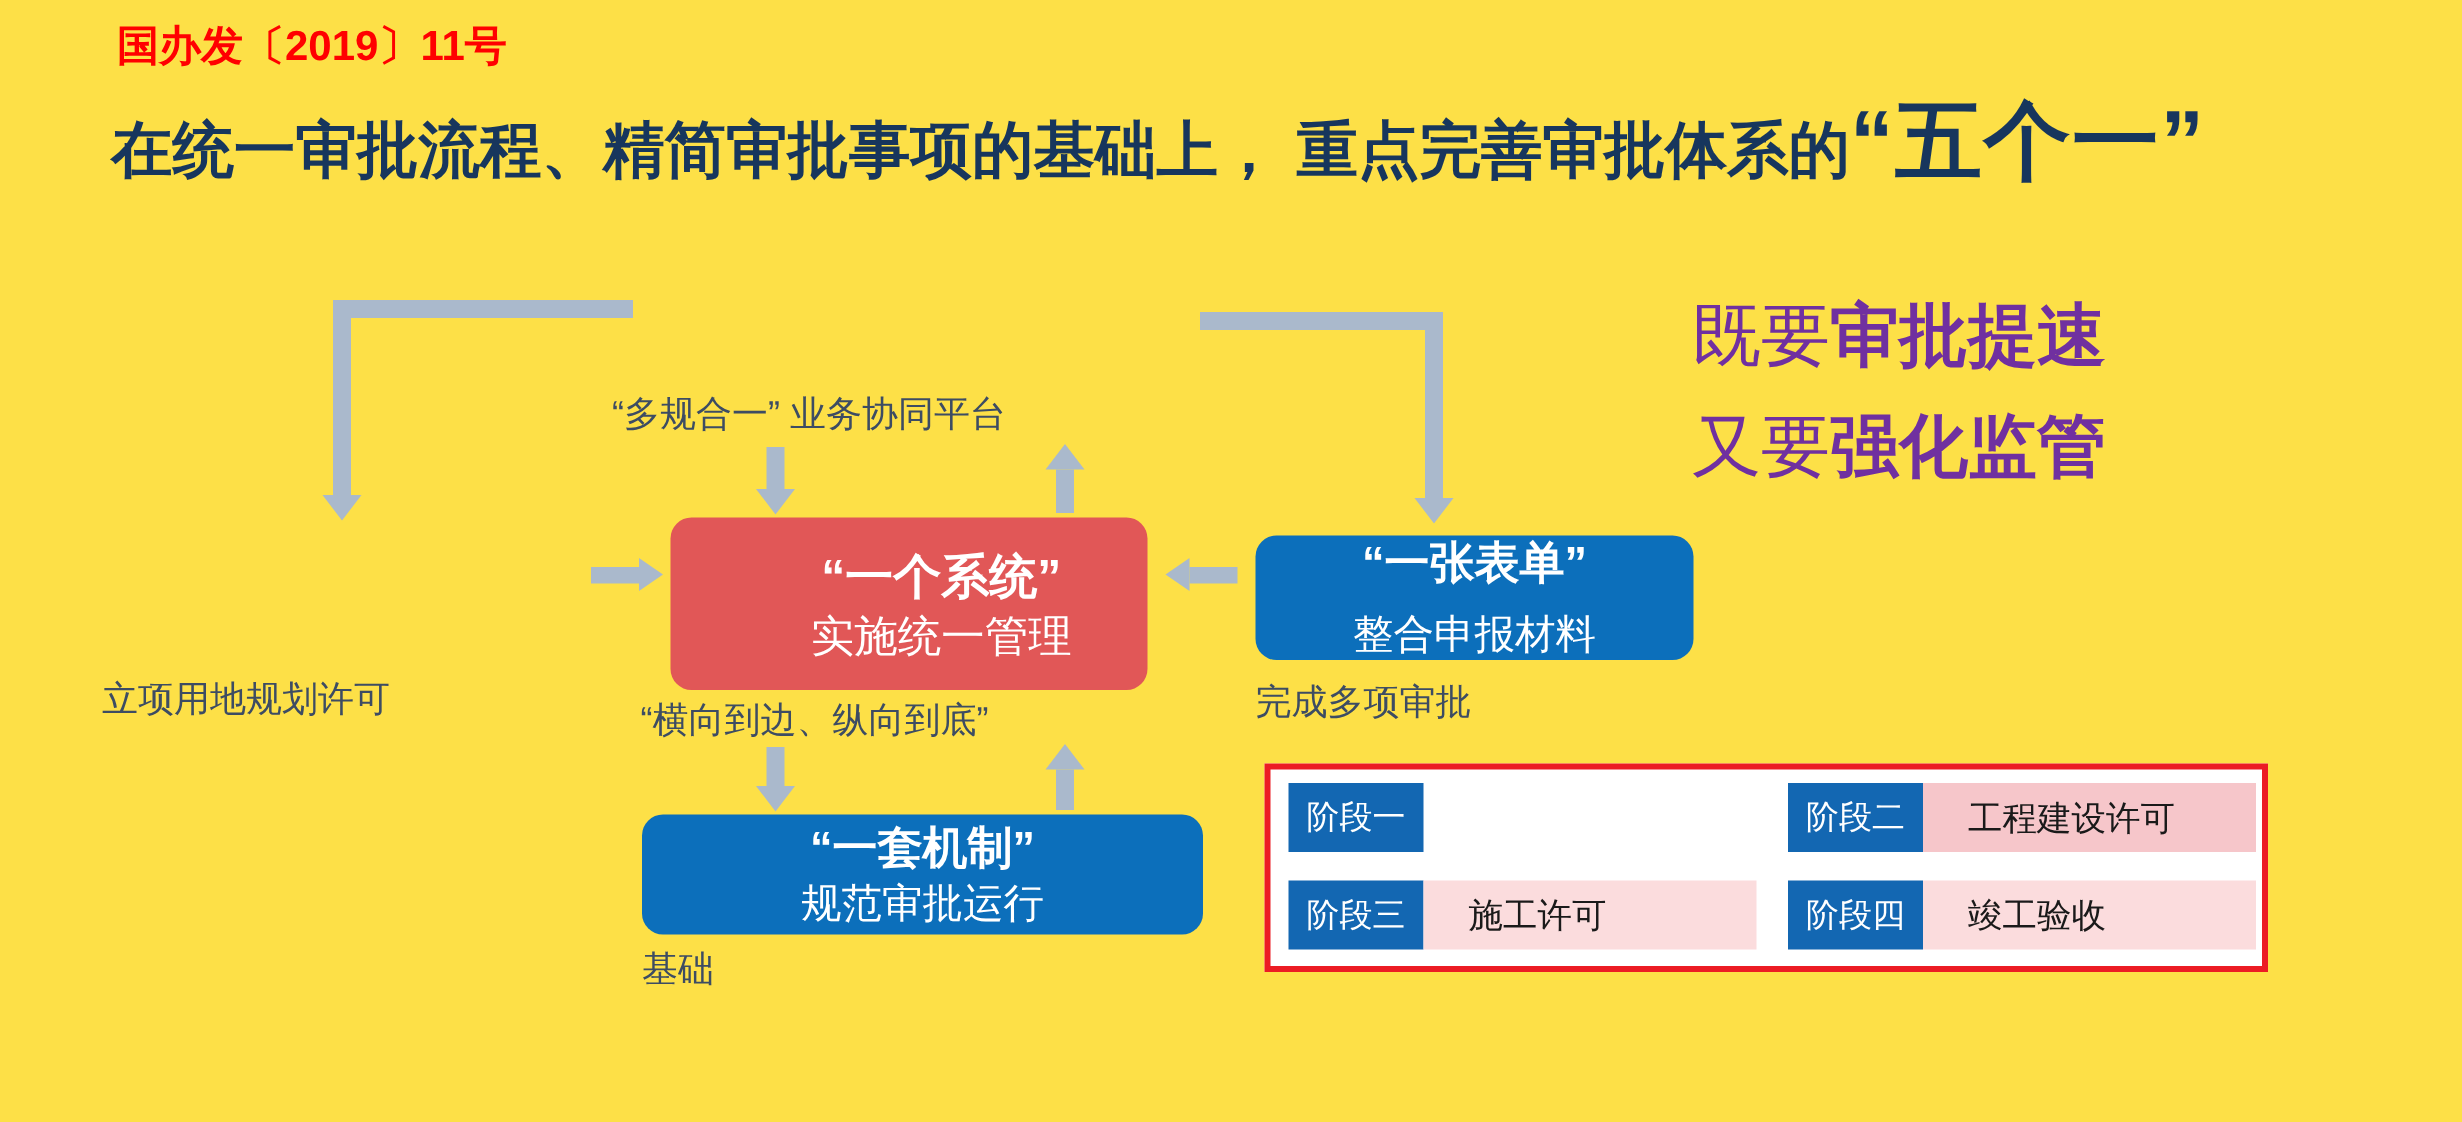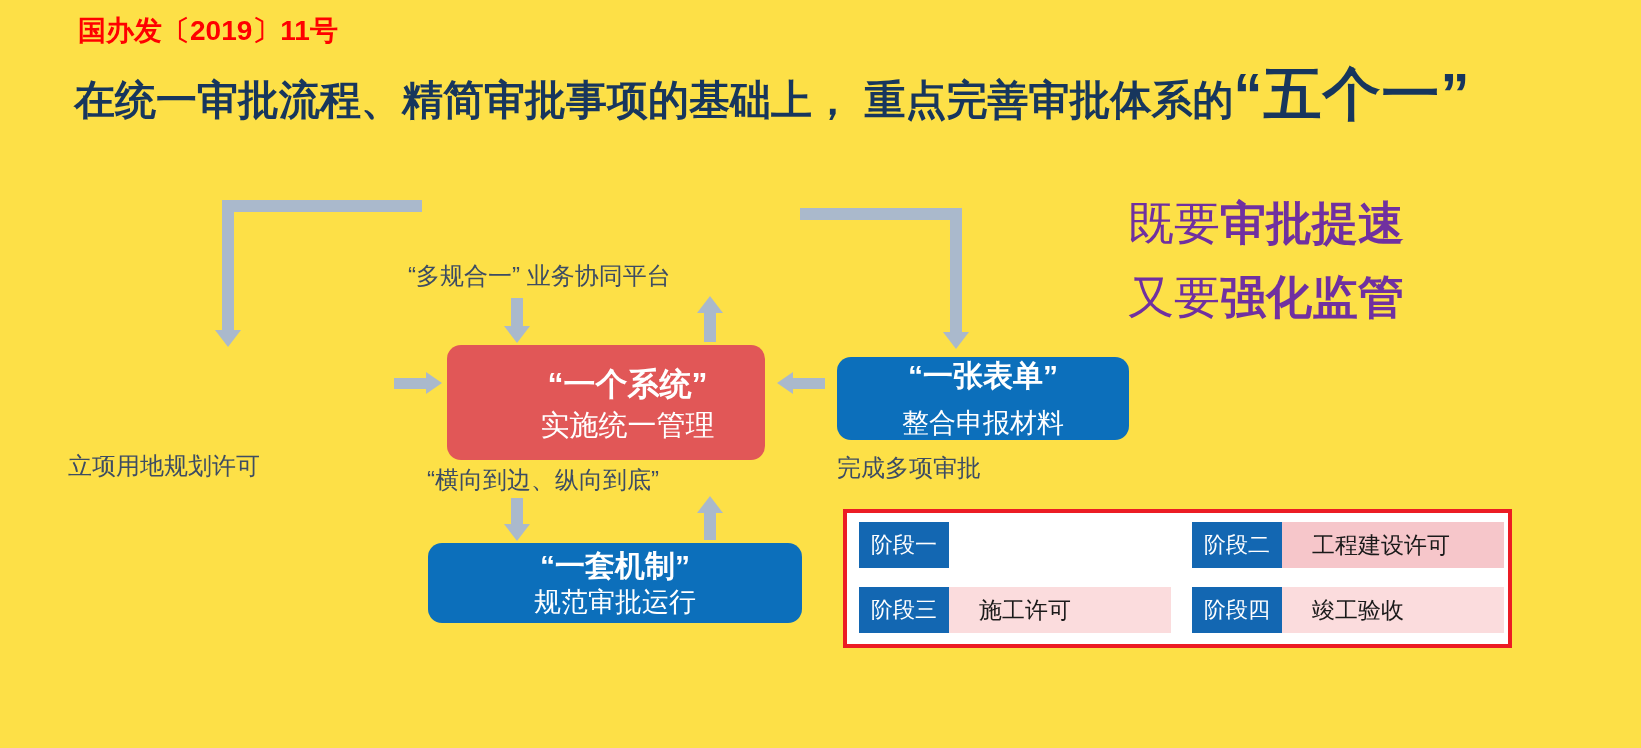--- a/index.html
+++ b/index.html
@@ -113,20 +113,21 @@
   <div class="box blue" id="node-form">
     <div class="box-title">“一张表单”</div>
     <div class="box-subtitle">整合申报材料</div>
   </div>
   <div class="caption" id="caption-form">完成多项审批</div>
 
   <div class="box blue" id="node-mechanism">
     <div class="box-title">“一套机制”</div>
     <div class="box-subtitle">规范审批运行</div>
   </div>
+  <div class="caption" id="caption-mechanism">基础</div>
 
   <div class="side-note">
     <div><span>既要</span><b>审批提速</b></div>
     <div><span>又要</span><b>强化监管</b></div>
   </div>
 
   <div id="stage-panel">
     <div class="stage-row" id="stage-row-0">
       <div class="stage-label">阶段一</div>
     </div>

